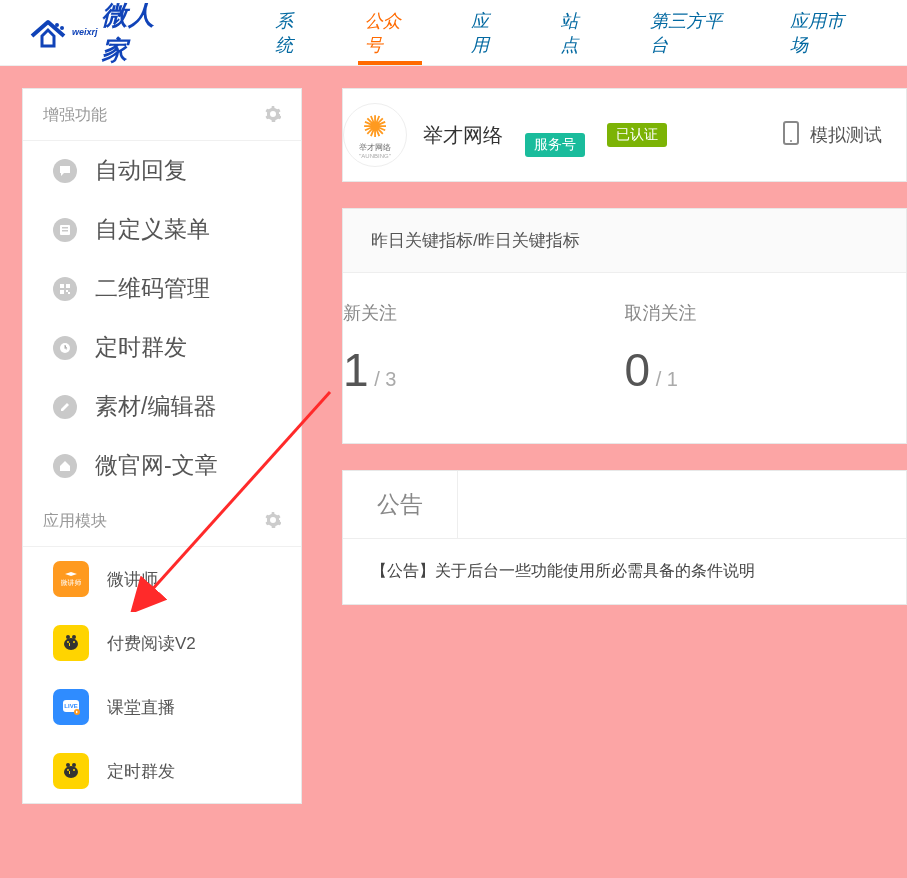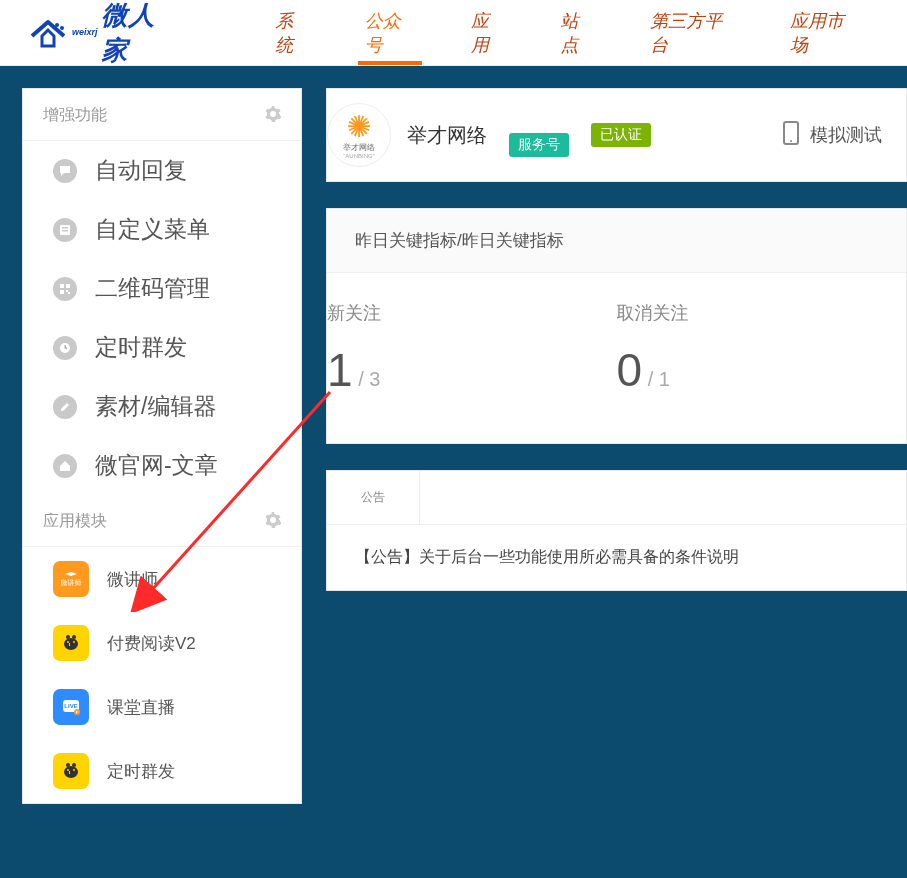--- a/index.html
+++ b/index.html
@@ -5,26 +5,26 @@
 * { margin:0; padding:0; box-sizing:border-box; font-family:"Microsoft YaHei","PingFang SC",sans-serif; }
 body { width:907px; height:878px; background:#fff; overflow:hidden; position:relative; }
 
 
 .topnav { height:66px; border-bottom:1px solid #eee; display:flex; align-items:center; padding:0 22px 0 28px;font-style:italic; }
 .logo { display:flex; align-items:center; gap:4px; color:#1043b8; font-weight:bold; }
 .logo-icon svg { display:block; }
 .logo-sub { font-size:9px; color:#1043b8; letter-spacing:0; margin-top:-2px; }
 .logo-text { font-size:26px; font-weight:900; font-family:"STKaiti","KaiTi",serif; letter-spacing:1px; }
 .nav-items { display:flex; margin-left:70px; height:100%; }
-.nav-item { padding:0 28px; display:flex; align-items:center; font-size:18px; color:#c2410c; cursor:pointer; position:relative; }
+.nav-item { padding:0 28px; display:flex; align-items:center; font-size:18px; color:#0369a1; cursor:pointer; position:relative; }
 .nav-item.active { color:#ff6a00; }
 .nav-item.active::after { content:""; position:absolute; left:20%; right:20%; bottom:0; height:4px; background:#ff6a00; }
 
 
-.page { background:#0c4a6e; height:calc(878px - 66px); padding:22px 0 0 22px; display:flex; gap:24px; }
+.page { background:#fca5a5; height:calc(878px - 66px); padding:22px 0 0 22px; display:flex; gap:40px; }
 
 .sidebar-col { width:280px; }
 .account-logo { width:64px; height:64px; border-radius:50%; background:#fff; border:1px solid #eee; display:flex; flex-direction:column; align-items:center; justify-content:center; font-size:8px; color:#999; }
 .account-logo .flower { font-size:30px; line-height:1; }
 .account-name { font-size:20px; color:#333; }
 .badge { display:inline-block; padding:3px 9px; border-radius:3px; color:#fff; font-size:14px; margin-left:6px; }
 .badge.green1 { background:#1abc9c;margin-top:20px; }
 .badge.green2 { background:#7cb305; }
 
 .sidebar { background:#fff; border:1px solid #e8e8e8; }
@@ -44,21 +44,21 @@
 .metrics-card { background:#fff; border:1px solid #e8e8e8; }
 .metrics-head { padding:20px 28px; font-size:17px; color:#555; border-bottom:1px solid #eee; background:#fafafa; }
 .metrics-body { display:flex; padding:28px 0 46px; }
 .metric { flex:1; text-align:left; }
 .metric-label { font-size:18px; color:#888; margin-bottom:18px; }
 .metric-value { font-size:20px; color:#aaa; }
 .metric-value .big { font-size:46px; color:#555; font-weight:300; }
 
 .notice-card { background:#fff; border:1px solid #e8e8e8; }
 .notice-tabs { display:flex; border-bottom:1px solid #eee; }
-.notice-tab { padding:18px 34px; font-size:12px; color:#888; border-right:1px solid #eee; background:#fff; }
+.notice-tab { padding:18px 34px; font-size:23px; color:#888; border-right:1px solid #eee; background:#fff; }
 .notice-body { padding:22px 28px; font-size:16px; color:#444; }
 
 
 .arrow-svg { position:absolute; pointer-events:none; }
 
 </style>
 </head>
 <body>
 
 <div class="topnav">

